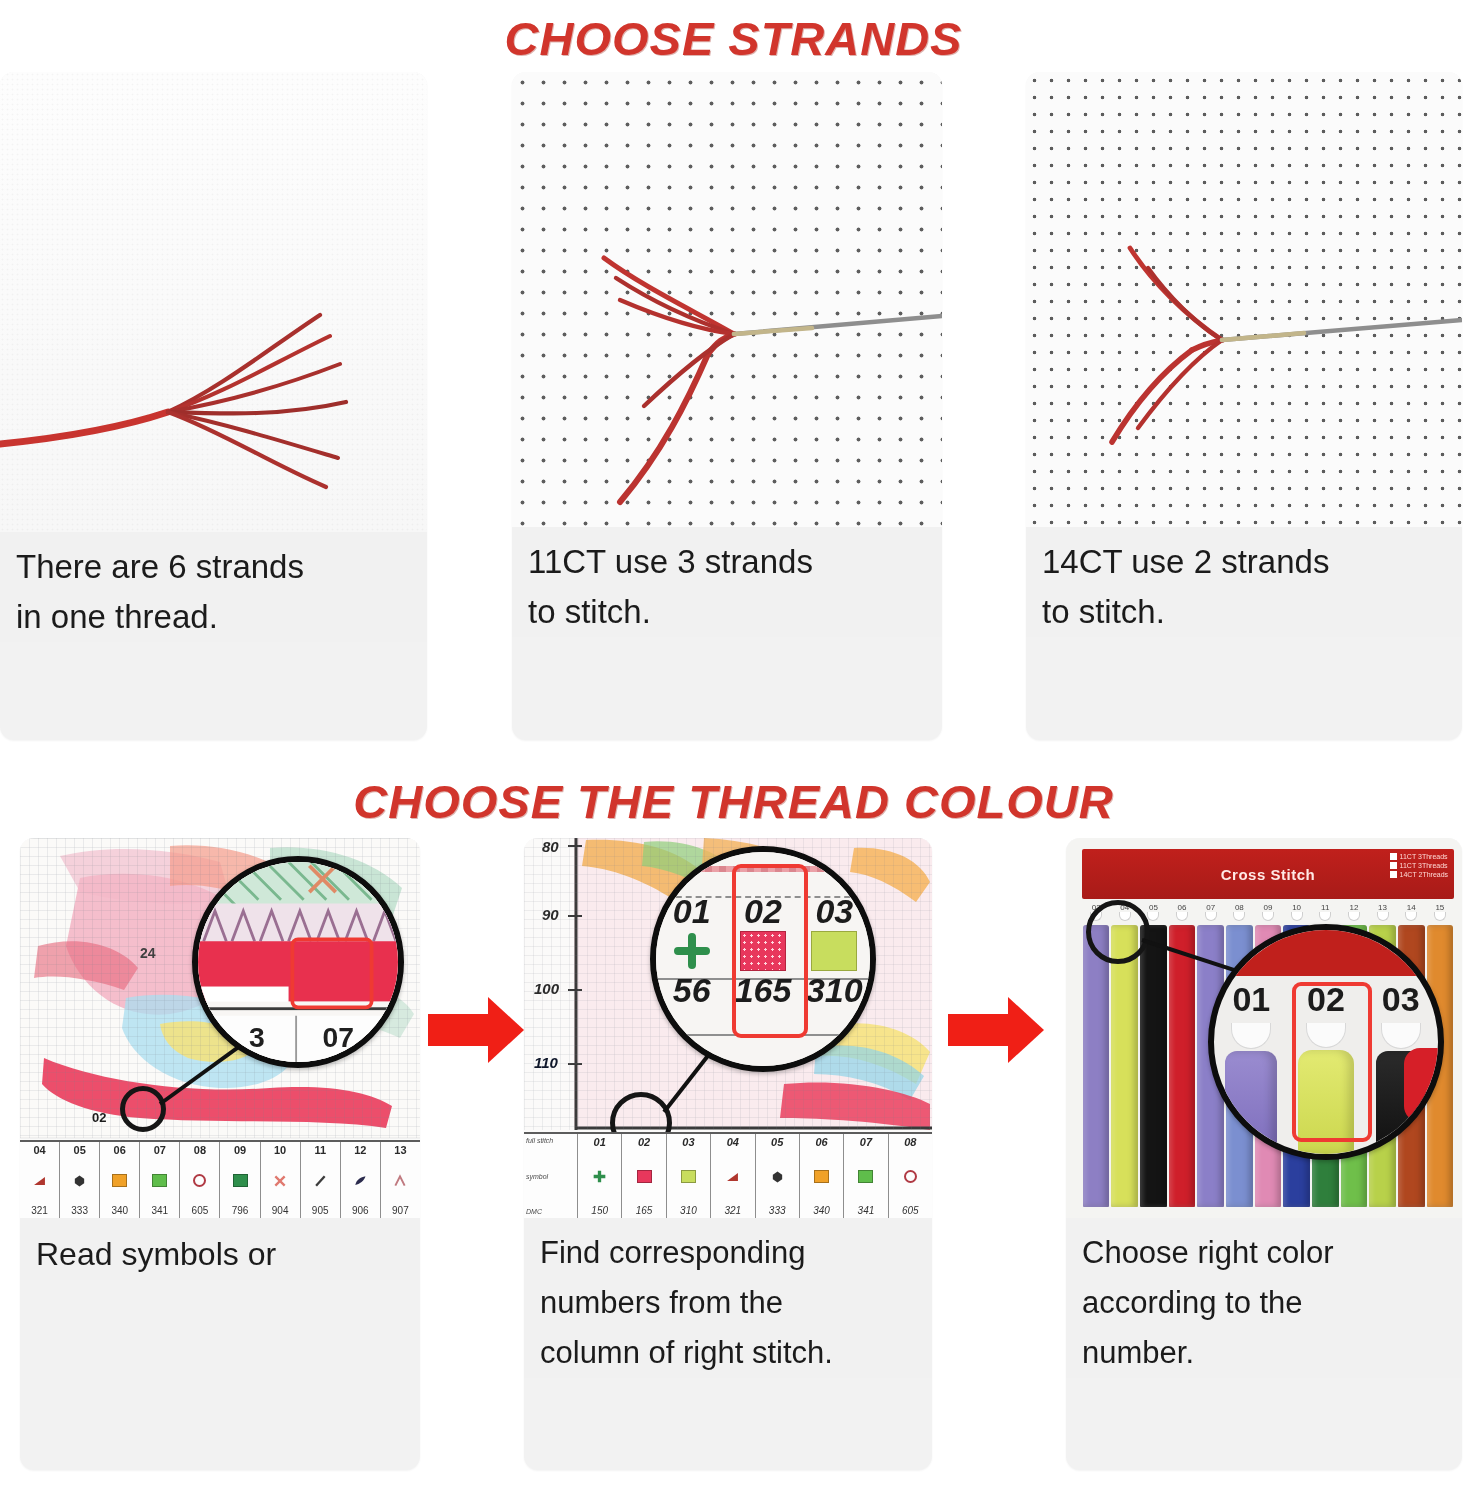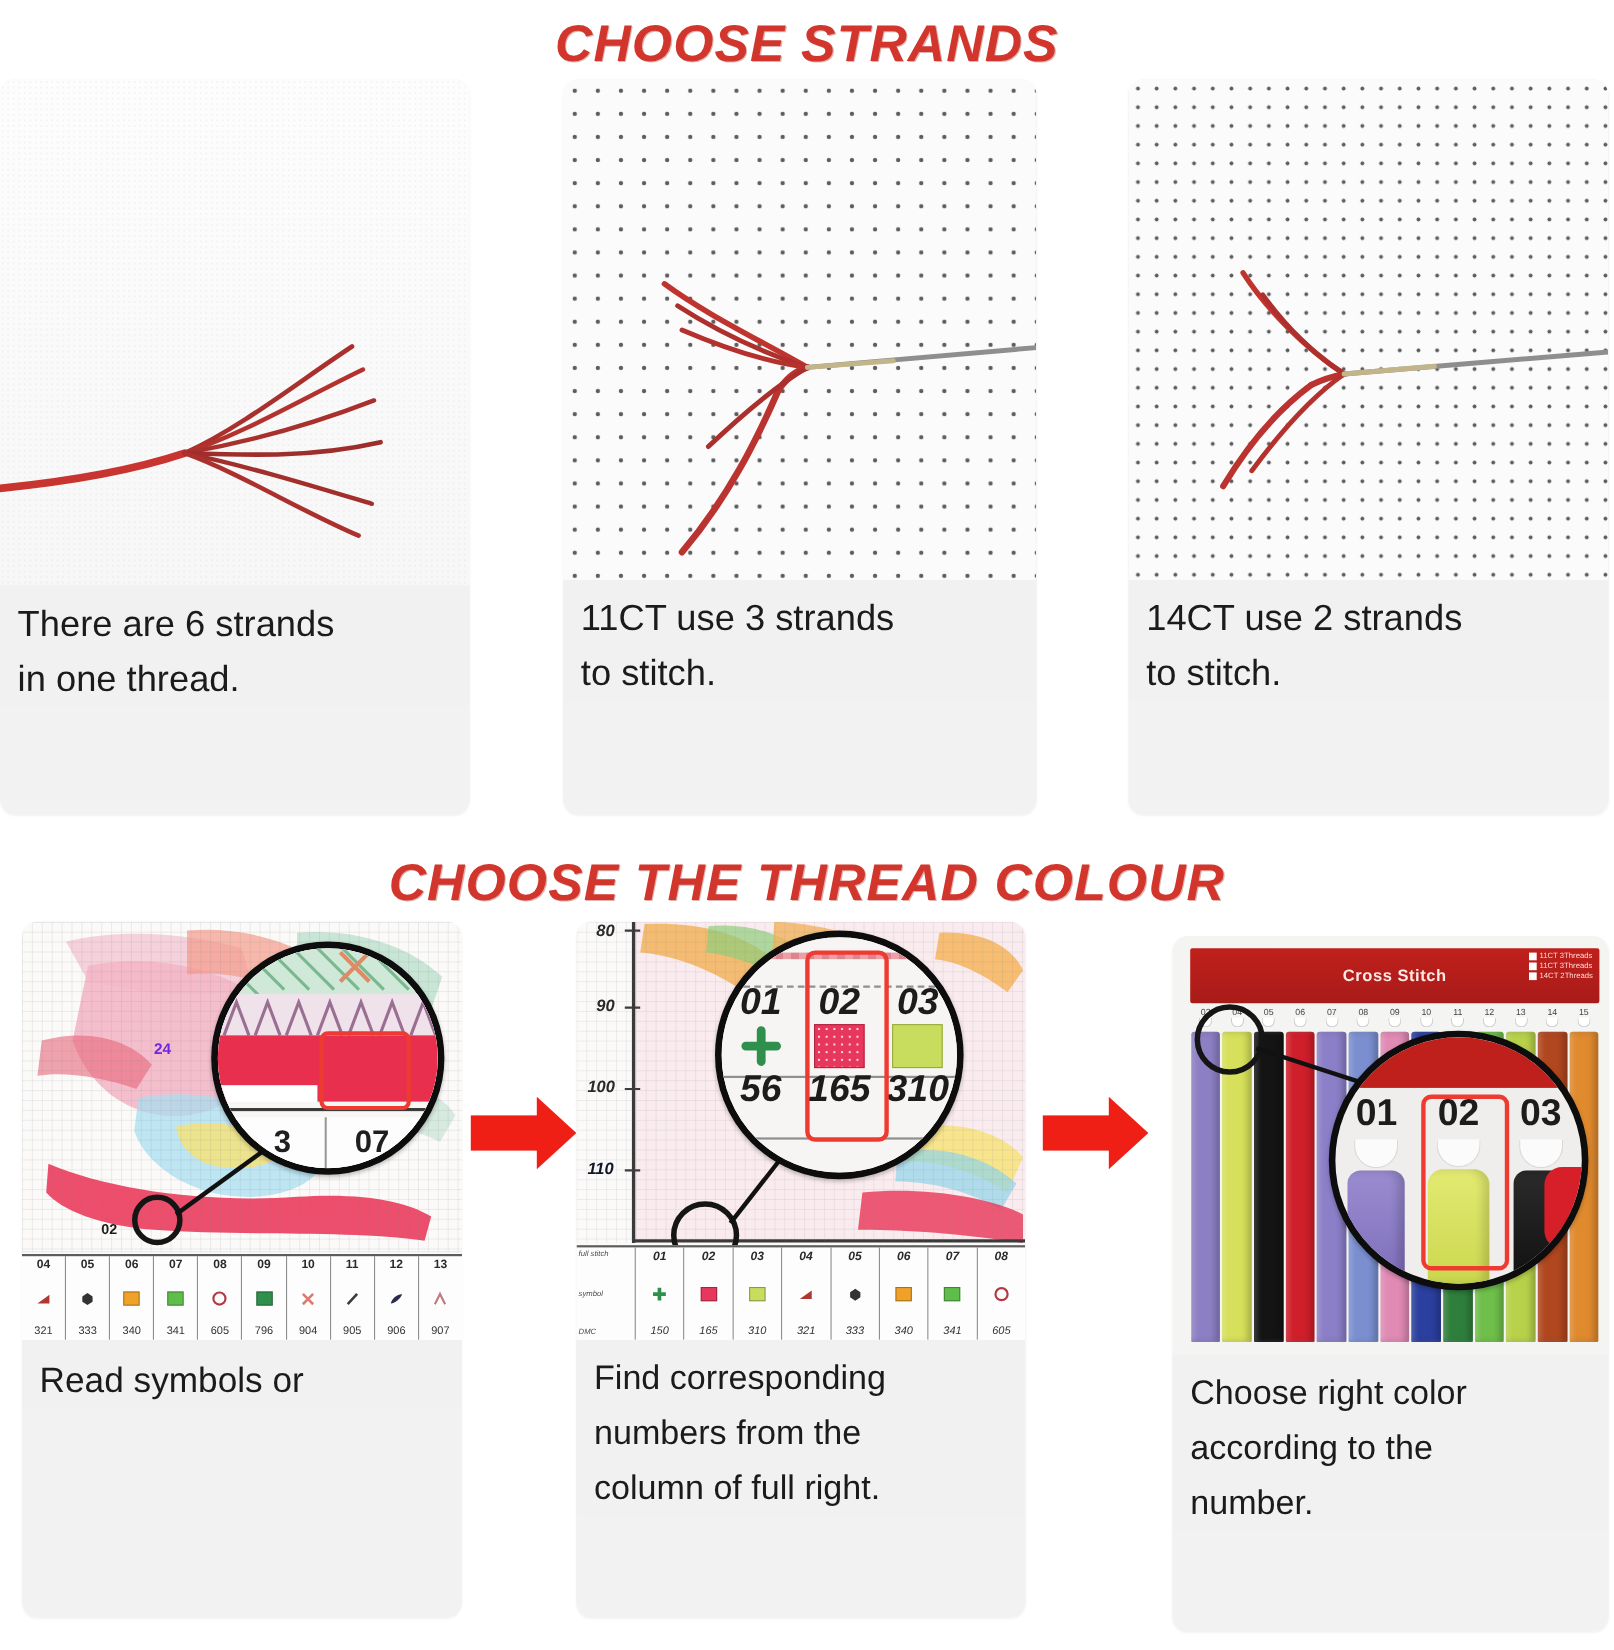--- a/index.html
+++ b/index.html
@@ -239,21 +239,21 @@
           <path d="M140 186 C 180 178, 220 188, 240 206 C 230 224, 196 228, 168 220 C 150 212, 142 200, 140 186 Z" fill="#f6e37a" opacity="0.85"></path>
           <path d="M24 220 C 80 244, 170 256, 250 250 C 310 246, 350 254, 372 268 L 366 290 C 300 280, 200 286, 120 280 C 70 276, 36 262, 22 246 Z" fill="#ea3f5e" opacity="0.92"></path>
           <path d="M18 108 C 60 96, 100 108, 118 130 L 104 152 C 70 140, 36 136, 14 140 Z" fill="#e8657a" opacity="0.6"></path>
           <path d="M300 150 C 340 140, 380 152, 394 176 L 380 200 C 350 186, 318 180, 296 182 Z" fill="#bfe0cf" opacity="0.6"></path>
           <g fill="none" stroke="#8a8f96" stroke-width="0.5" opacity="0.35">
             <path d="M0 0 H400 M0 300 H400"></path>
           </g>
         </svg>
         <div class="chart-grid" style="bottom:80px; opacity:0.5;"></div>
 
-        <div style="position:absolute; left:120px; top:107px; font-size:14px; font-weight:bold; color:#6d28d9;">24</div>
+        <div style="position:absolute; left:120px; top:107px; font-size:14px; font-weight:bold; color:#404040;">24</div>
         <div style="position:absolute; left:72px; top:272px; font-size:13px; font-weight:bold; color:#1c1c1c;">02</div>
 
         <div class="mag-small" style="left:100px; top:248px; width:46px; height:46px;"></div>
         <div class="mag-line" style="left:140px; top:264px; width:108px; transform:rotate(-36deg);"></div>
 
         <div class="magnifier" style="left:172px; top:18px; width:212px; height:212px;">
           <svg viewBox="0 0 212 212" style="position:absolute; inset:0; width:100%; height:100%;">
             <rect width="212" height="212" fill="#f8f6f4"></rect>
             <g>
               <rect x="0" y="0" width="212" height="46" fill="#cfe8d8"></rect>
@@ -507,30 +507,30 @@
             <div class="legend-sym">
               <div style="width:13px;height:13px;border:2px solid #b03a44;border-radius:50%"></div>
             </div>
             <div class="legend-code">605</div>
           </div>
         </div>
     </div>
     <div class="card-caption tight" style="line-height:50px; font-size:31px;">
       <div>Find corresponding</div>
       <div>numbers from the</div>
-      <div>column of full right.</div>
+      <div>column of right stitch.</div>
     </div>
   </div>
 
   <div style="position:absolute; left:948px; top:158px; width:104px; height:68px;">
     <div class="arrow-shaft" style="left:0; top:18px; width:62px; height:32px;"></div>
     <div class="arrow-head" style="left:60px; top:1px;"></div>
   </div>
 
-  <div class="card" style="left:1066px; top:13px; width:396px; height:632px;">
+  <div class="card" style="left:1066px; top:0px; width:396px; height:632px;">
     <div class="card-photo" style="width:396px; height:380px;">
       <div class="thread-card">
         <div class="tc-header">
           <div class="tc-title">Cross Stitch</div>
           <div class="tc-checks">
             <div class="tc-check">
               <div class="tc-box"></div>
               <div class="tc-label">11CT 3Threads</div>
             </div>
             <div class="tc-check">

